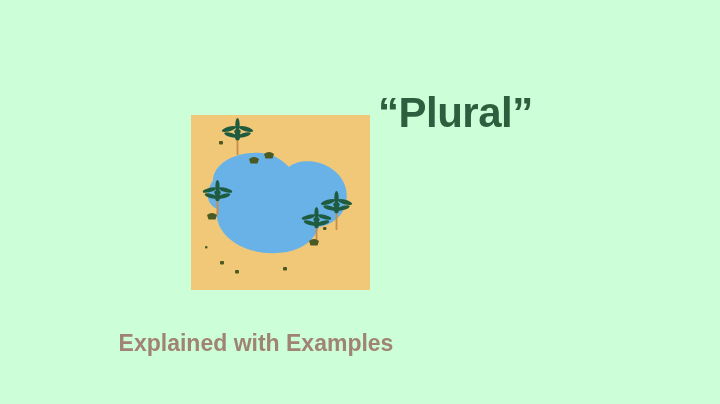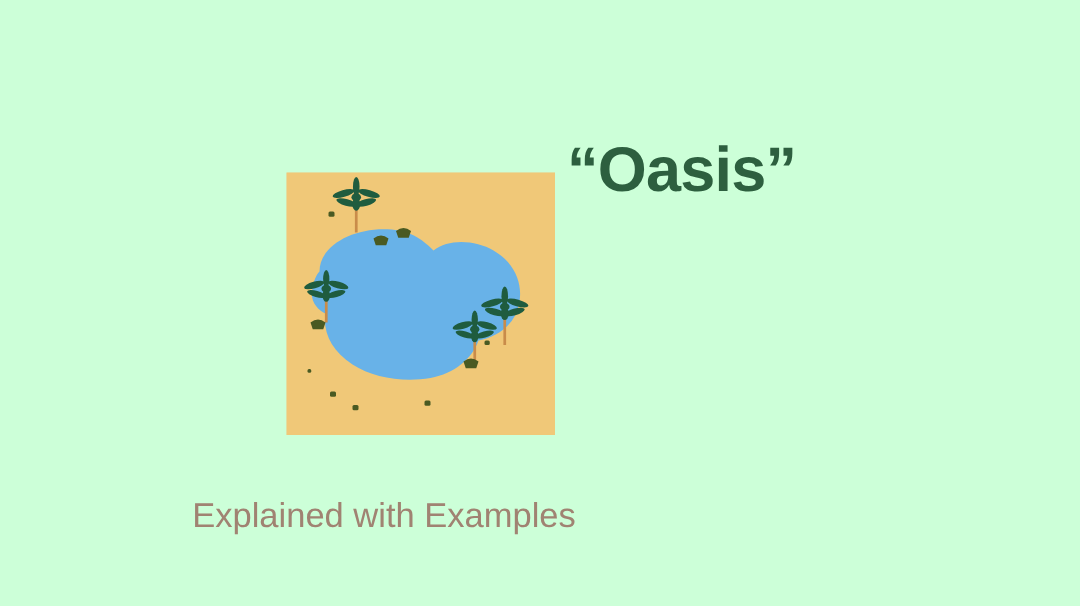--- a/index.html
+++ b/index.html
@@ -47,21 +47,21 @@
   }
 
   
   .caption {
     position: absolute;
     left: 0;
     top: 332px;
     width: 572px;
     text-align: center;
     font-size: 23px;
-    font-weight: normal;
+    font-weight: bold;
     color: #a08372;
     line-height: 1;
   }
   .caption-inner {
     display: inline-block;
     margin-left: -60px;
   }
 
   
   #illustration {
@@ -78,21 +78,21 @@
     width: 179px;
     height: 175px;
   }
 </style>
 </head>
 <body>
 
 <div id="slide">
 
 
-  <div class="title-line-2">“Oasis”</div>
+  <div class="title-line-2">“Plural”</div>
 
   <div id="illustration">
     <svg viewBox="0 0 179 175" xmlns="http://www.w3.org/2000/svg">
 
       <rect x="0" y="0" width="179" height="175" fill="#f0c878"></rect>
 
       <path fill="#68b2e8" d="M 22 66
                C 22 48, 46 36, 70 38
                C 84 39, 92 46, 98 52
                C 108 44, 126 45, 138 52

